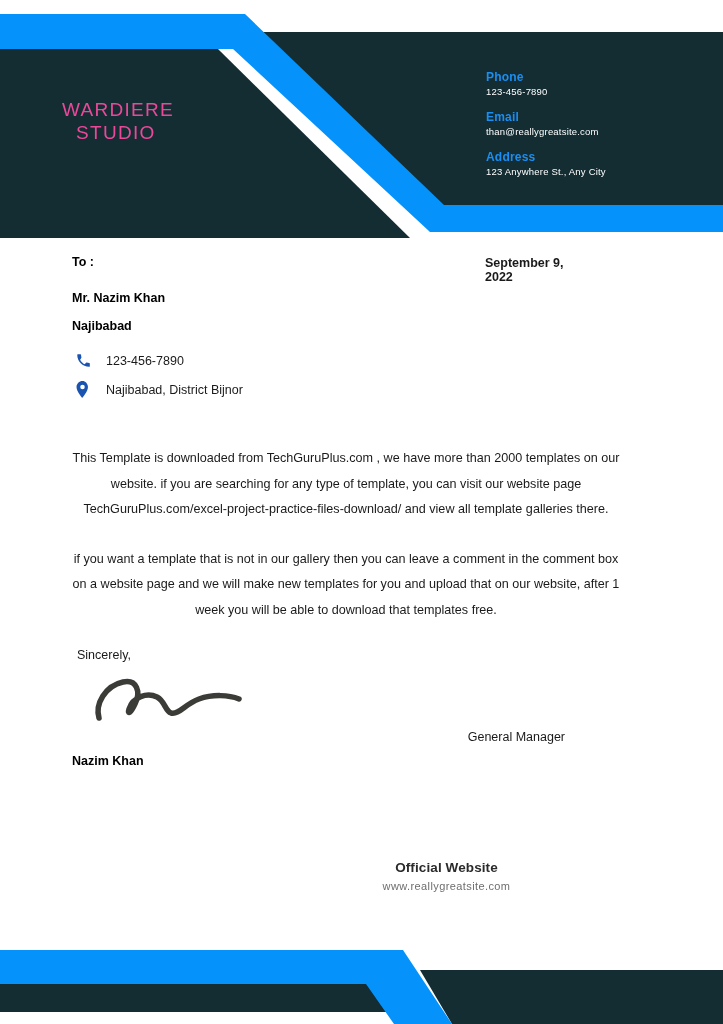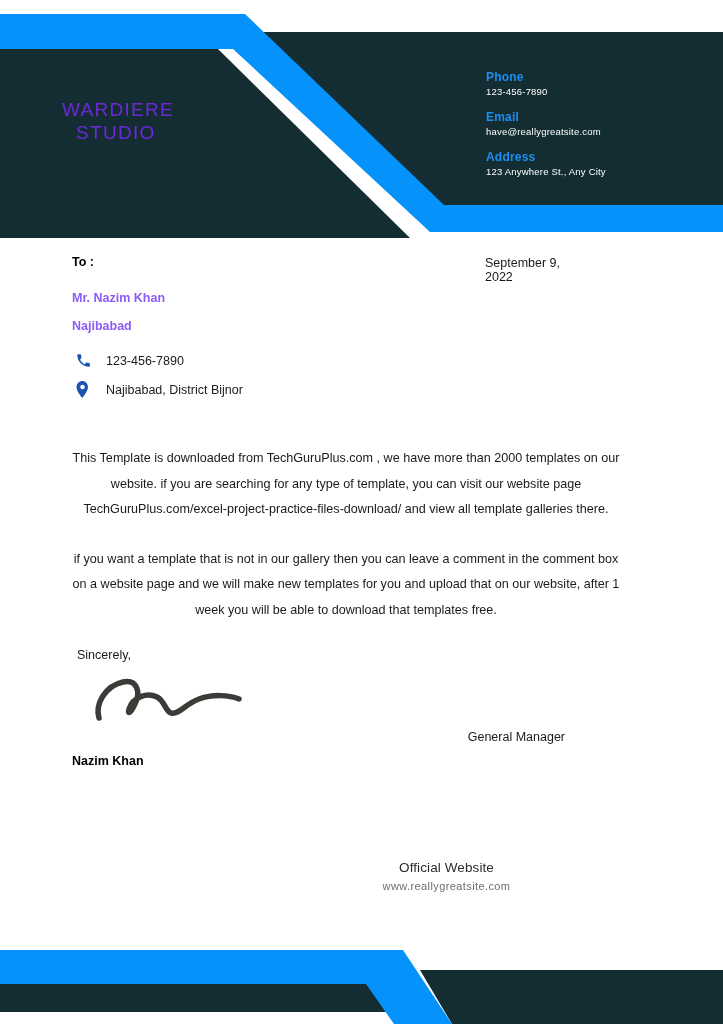--- a/index.html
+++ b/index.html
@@ -35,21 +35,21 @@
     position: absolute;
     top: 0;
     left: 0;
     display: block;
   }
 
   .brand {
     position: absolute;
     left: 62px;
     top: 98px;
-    color: #6d28d9;
+    color: #ec4899;
     font-size: 19px;
     letter-spacing: 1.3px;
     line-height: 23px;
     font-weight: 400;
     white-space: nowrap;
   }
   .brand-line2 { padding-left: 14px; }
 
   .contact-block {
     position: absolute;
@@ -92,31 +92,31 @@
     font-size: 12.5px;
     font-weight: bold;
     color: #000;
   }
   .date {
     position: absolute;
     left: 413px;
     top: 16px;
     font-size: 12.5px;
     color: #1a1a1a;
-    font-weight: 400;
+    font-weight: 700;
   }
 
   .recipient {
     margin: 0 72px;
     padding-top: 18px;
   }
   .recipient div {
     font-size: 12.5px;
     font-weight: bold;
-    color: #8b5cf6;
+    color: #000000;
     margin-bottom: 11px;
     line-height: 17px;
   }
 
   .contact-rows {
     margin: 8px 72px 0 72px;
   }
   .crow {
     display: flex;
     align-items: center;
@@ -176,21 +176,21 @@
   .official {
     position: absolute;
     left: 0;
     top: 860px;
     width: 723px;
     text-align: center;
     padding-left: 170px;
   }
   .official-title {
     font-size: 13.5px;
-    font-weight: normal;
+    font-weight: bold;
     color: #2b2b2b;
     letter-spacing: 0.1px;
     margin-bottom: 5px;
   }
   .official-url {
     font-size: 11px;
     color: #6e6e6e;
     letter-spacing: 0.4px;
   }
 
@@ -229,21 +229,21 @@
       <div class="brand-line2">STUDIO</div>
     </div>
 
     <div class="contact-block">
       <div class="contact-item">
         <div class="contact-label">Phone</div>
         <div class="contact-value">123-456-7890</div>
       </div>
       <div class="contact-item">
         <div class="contact-label">Email</div>
-        <div class="contact-value">have@reallygreatsite.com</div>
+        <div class="contact-value">than@reallygreatsite.com</div>
       </div>
       <div class="contact-item">
         <div class="contact-label">Address</div>
         <div class="contact-value">123 Anywhere St., Any City</div>
       </div>
     </div>
   </div>
 
   <div class="content">
 

